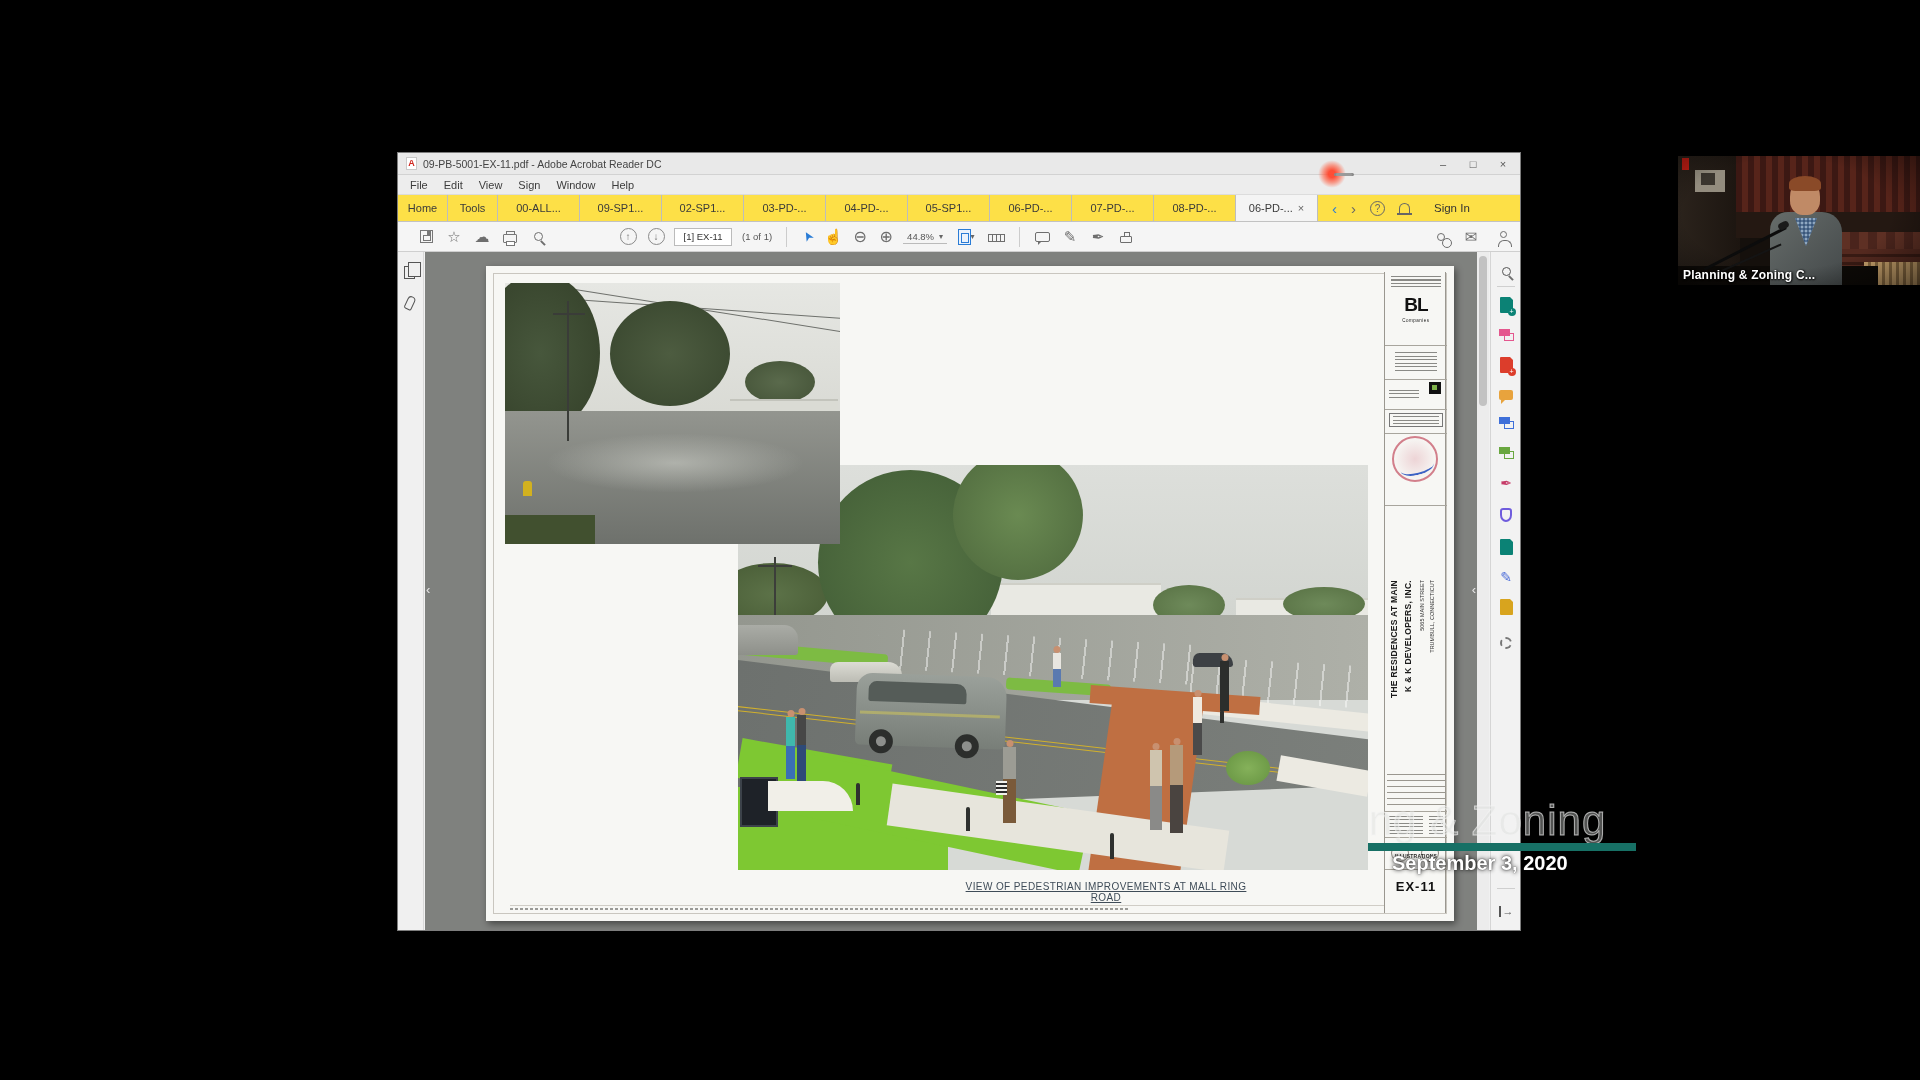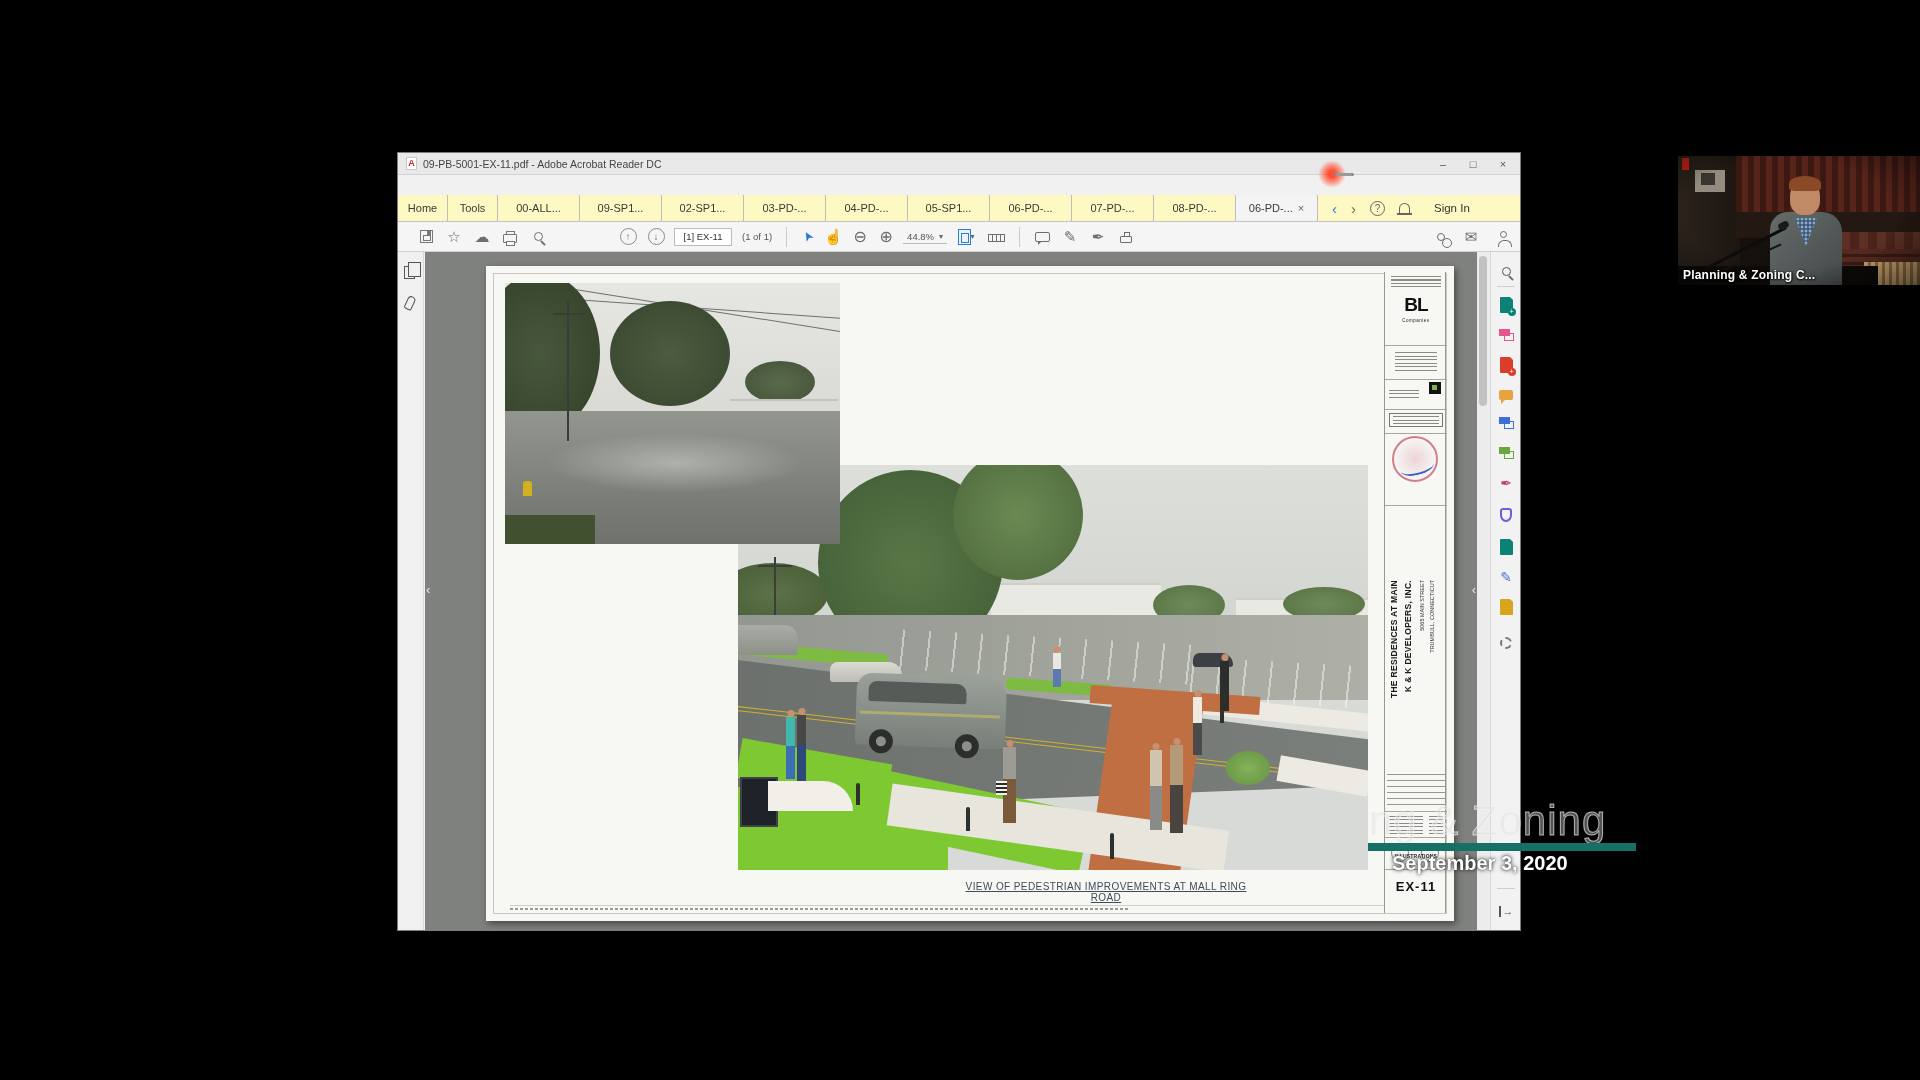--- a/index.html
+++ b/index.html
@@ -9,21 +9,21 @@
 
   
   .win { position:absolute; left:397px; top:152px; width:1124px; height:779px; background:#f1f1f1; border:1px solid #7d7d7d; }
   .titlebar { position:absolute; left:0; top:0; right:0; height:22px; background:#e9e9e9; display:flex; align-items:center; padding-left:8px; border-bottom:1px solid #d2d2d2; }
   .acro-ic { width:11px; height:13px; background:#fff; border:1px solid #c9c9c9; color:#d0271f; font-size:9px; font-weight:bold; line-height:11px; text-align:center; margin-right:6px; }
   .title-text { font-size:10.5px; color:#444; }
   .win-controls { position:absolute; right:2px; top:0; height:22px; display:flex; }
   .wc-btn { width:30px; height:22px; font-size:11px; color:#555; display:flex; align-items:center; justify-content:center; }
   .menubar { position:absolute; left:0; top:22px; right:0; height:20px; background:#ededed; display:flex; align-items:center; gap:16px; padding-left:12px; border-bottom:1px solid #dcdcdc; }
   .menubar span { font-size:11px; color:#3c3c3c; }
-  .tabbar { position:absolute; left:0; top:42px; right:0; height:27px; background:#fef9c3; display:flex; align-items:stretch; border-bottom:1px solid #c2c2c2; }
+  .tabbar { position:absolute; left:0; top:42px; right:0; height:27px; background:#fde047; display:flex; align-items:stretch; border-bottom:1px solid #c2c2c2; }
   .tab { display:flex; align-items:center; justify-content:center; font-size:11px; color:#3a3a3a; border-right:1px solid #bdbdbd; padding:0 6px; white-space:nowrap; overflow:hidden; }
   .tab.fixed { width:50px; }
   .tab.doc { width:82px; }
   .tab.active { background:#f4f4f4; }
   .tab-x { margin-left:5px; color:#666; font-size:11px; }
   .tab-ctrls { display:flex; align-items:center; gap:14px; padding:0 10px; margin-left:4px; }
   .chev { font-size:15px; color:#666; }
   .chev.blue { color:#2a7cd6; }
   .help-ic { width:15px; height:15px; border:1.3px solid #666; border-radius:50%; font-size:10px; color:#666; display:flex; align-items:center; justify-content:center; }
   .bell-ic { width:11px; height:10px; border:1.4px solid #666; border-bottom:none; border-radius:6px 6px 0 0; position:relative; }
@@ -196,20 +196,28 @@
     <div class="titlebar">
       <span class="acro-ic">A</span>
       <span class="title-text">09-PB-5001-EX-11.pdf - Adobe Acrobat Reader DC</span>
       <div class="win-controls">
         <span class="wc-btn">–</span>
         <span class="wc-btn">□</span>
         <span class="wc-btn">×</span>
       </div>
     </div>
 
+    <div class="menubar">
+      <span>File</span>
+      <span>Edit</span>
+      <span>View</span>
+      <span>Sign</span>
+      <span>Window</span>
+      <span>Help</span>
+    </div>
 
     <div class="tabbar">
       <div class="tab fixed">
           <span>Home</span>
         </div>
       <div class="tab fixed">
           <span>Tools</span>
         </div>
       <div class="tab doc">
           <span>00-ALL...</span>

